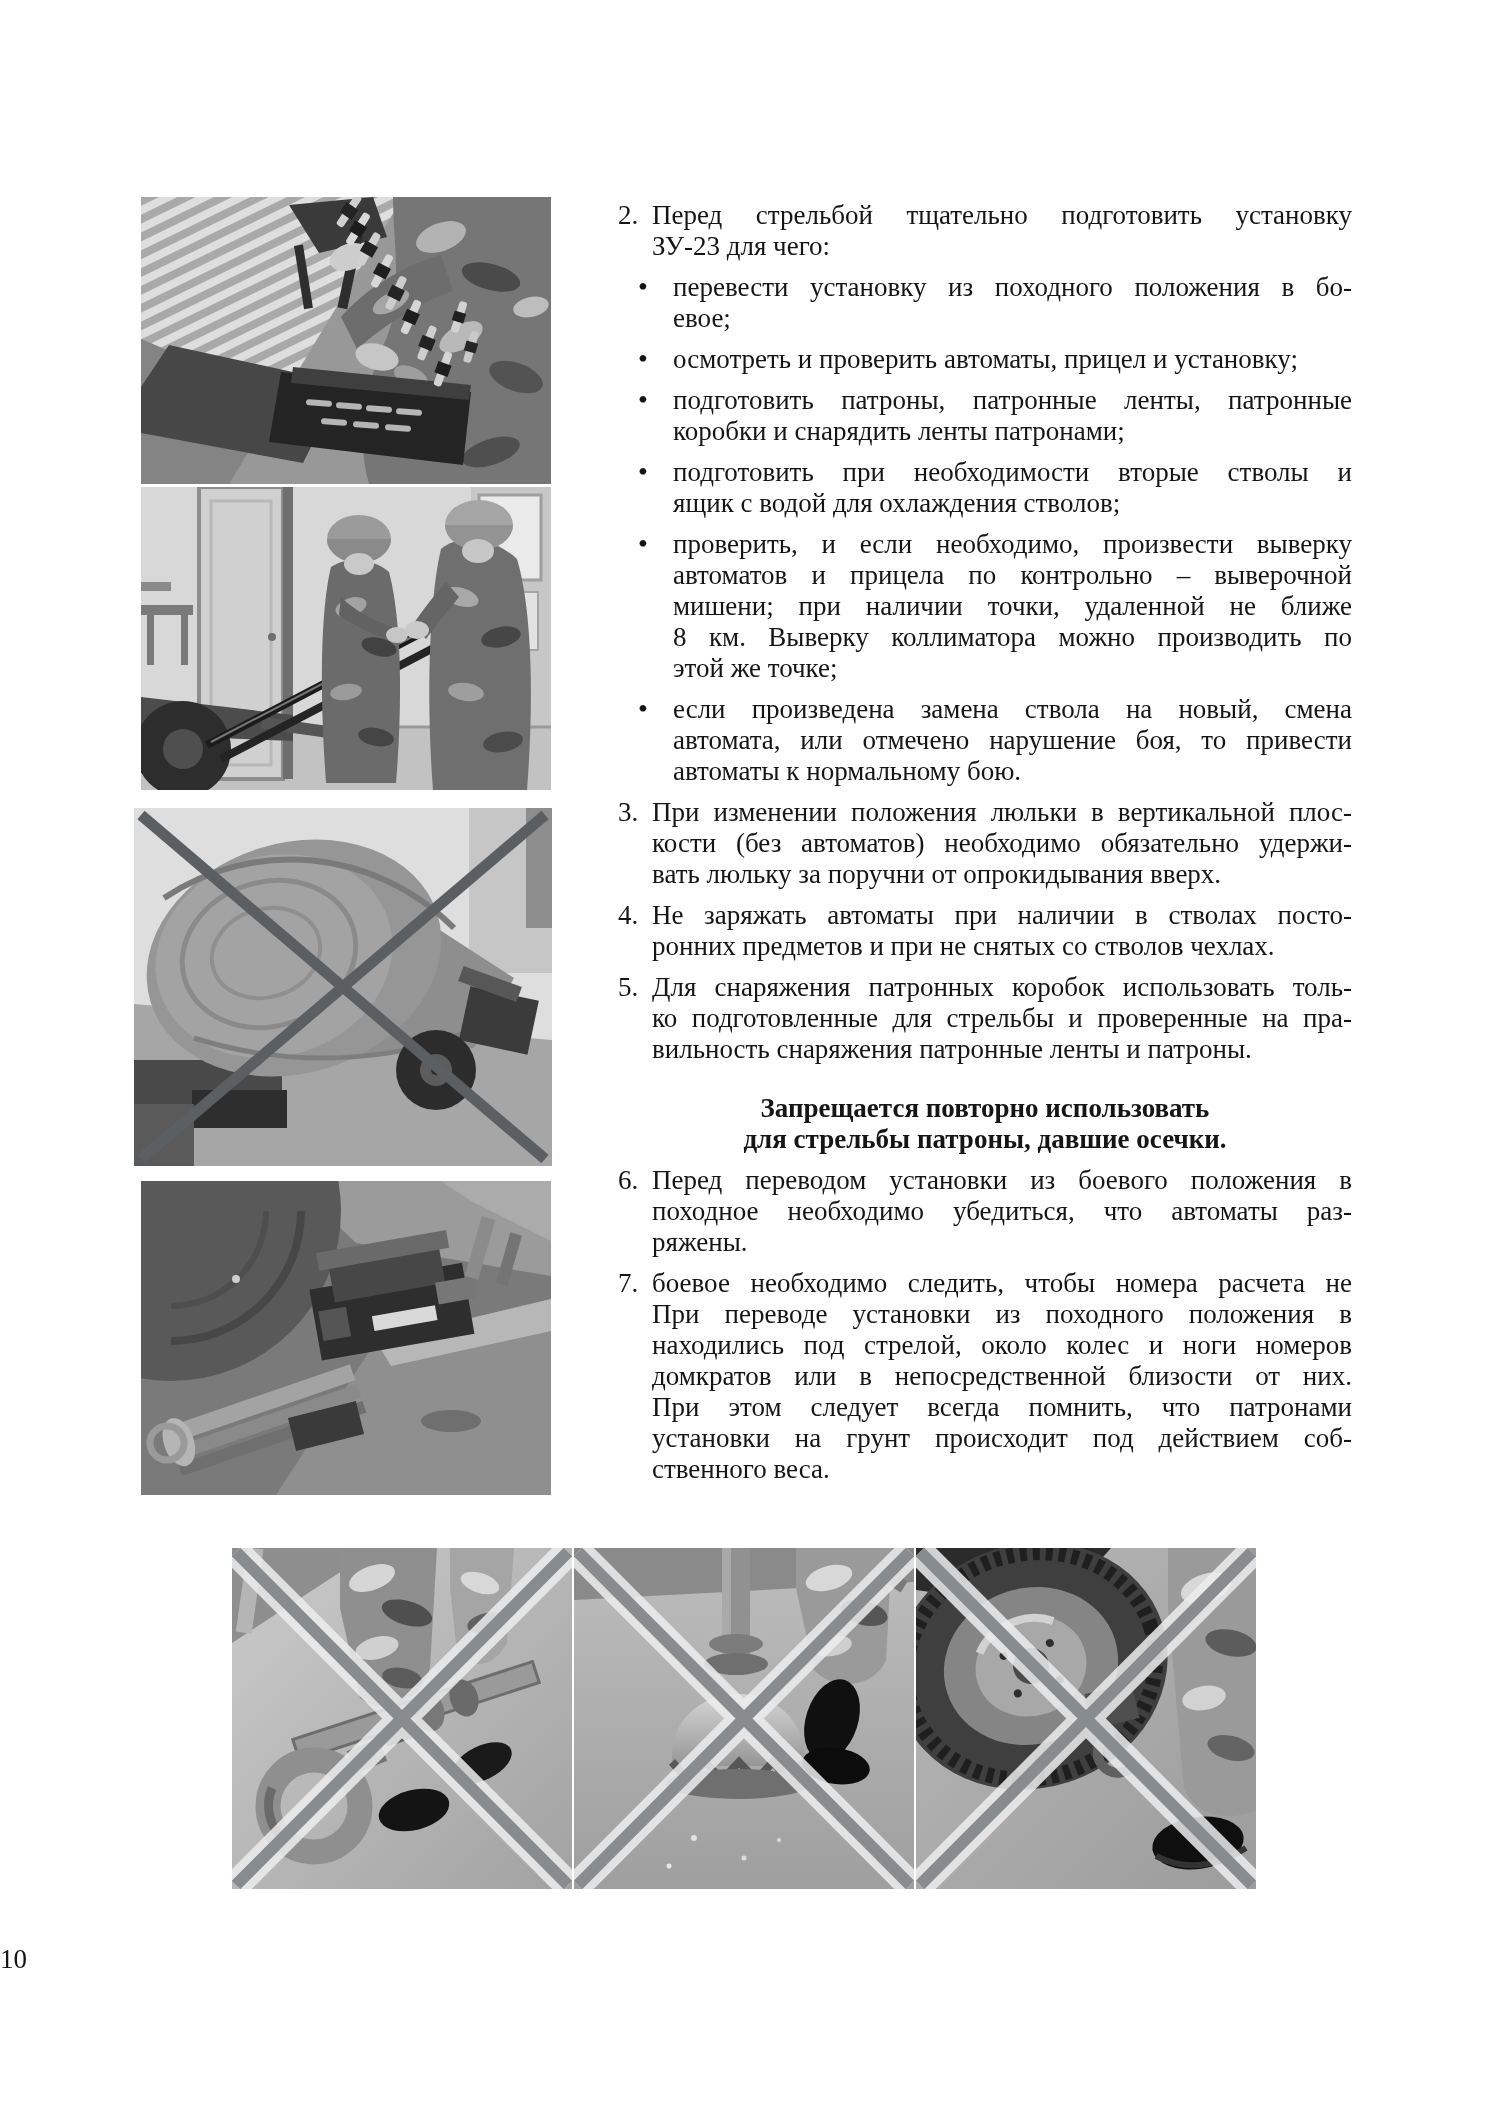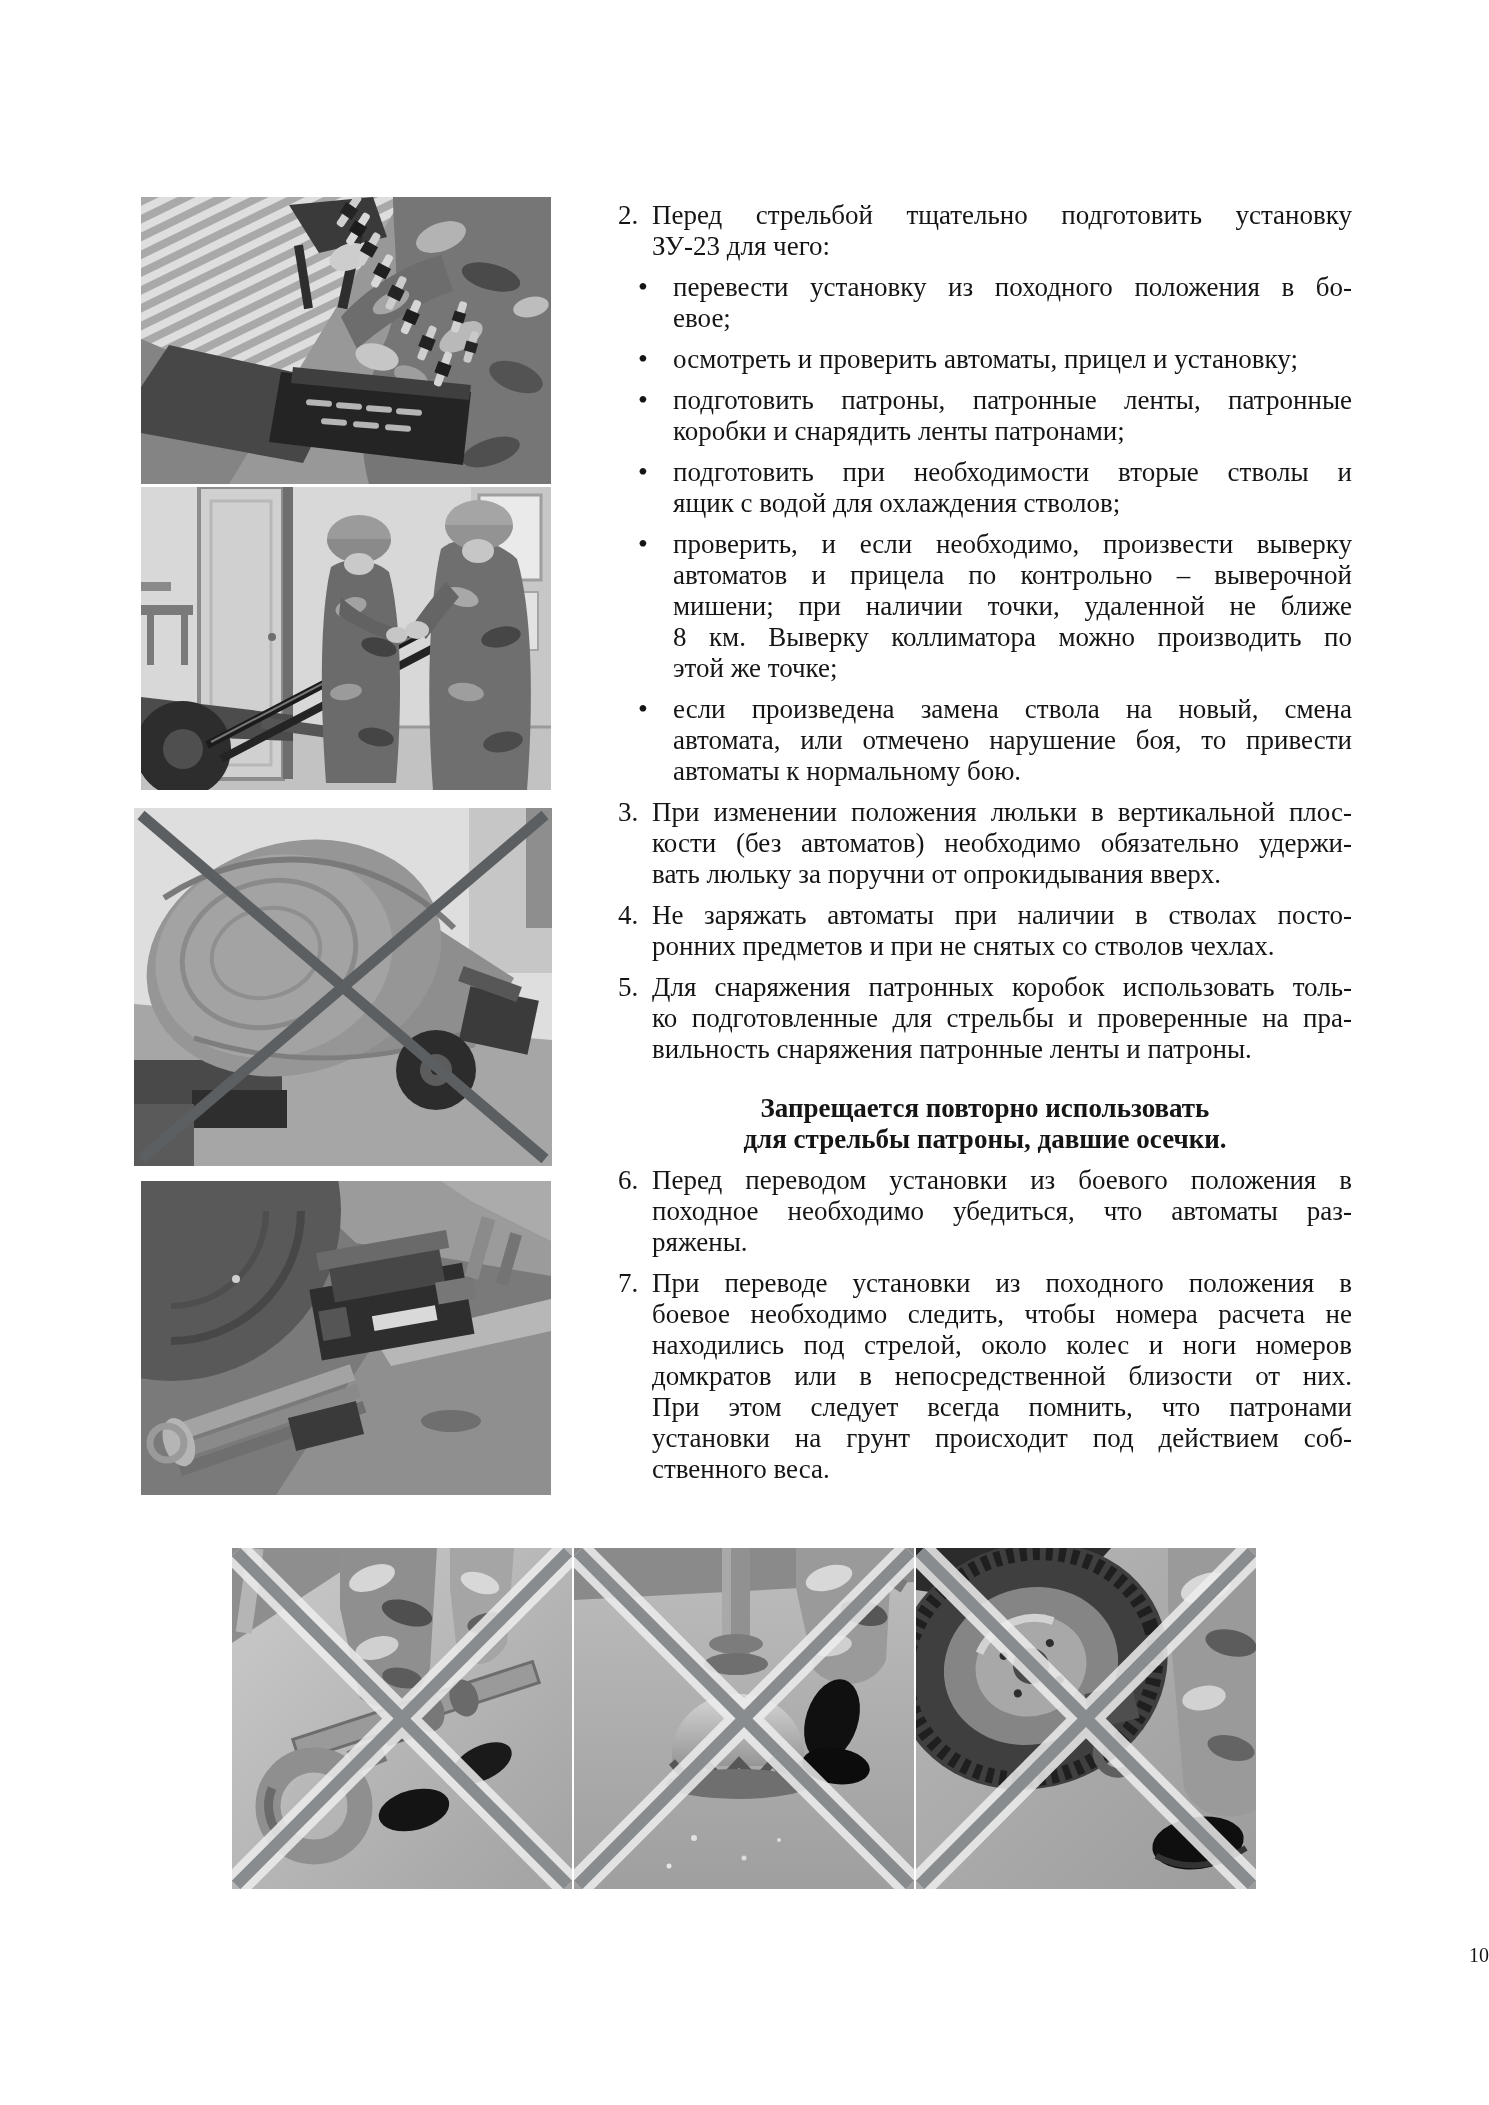--- a/index.html
+++ b/index.html
@@ -34,21 +34,21 @@
   .item.bullet { padding-left: 55px; }
   .num { position: absolute; left: 0; top: 0; }
   .dot { position: absolute; left: 20px; top: -1px; font-size: 28px; }
   .line { text-align: justify; text-align-last: justify; }
   .line.last { text-align-last: left; }
   .item.bold-center { font-weight: bold; margin-top: 28px; }
   .item.bold-center .line, .item.bold-center .line.last { text-align: center; text-align-last: center; }
 
   .page-number {
     position: absolute; left: 0; right: 0; top: 1944px;
-    text-align: right; font-size: 20px;
+    text-align: left; font-size: 27px;
   }
 </style>
 </head>
 <body>
 
 <div class="page">
 
   <figure class="photo" id="photo-1" role="img" aria-label="Солдат снаряжает патронную ленту патронами у открытой патронной коробки">
     <svg viewBox="0 0 410 287" preserveAspectRatio="none">
       <defs>
@@ -325,22 +325,22 @@
         <div class="line last">для стрельбы патроны, давшие осечки.</div>
       </div>
       <div class="item numbered">
         <span class="num">6.</span>
         <div class="line">Перед переводом установки из боевого положения в</div>
         <div class="line">походное необходимо убедиться, что автоматы раз-</div>
         <div class="line last">ряжены.</div>
       </div>
       <div class="item numbered">
         <span class="num">7.</span>
+        <div class="line">боевое необходимо следить, чтобы номера расчета не</div>
         <div class="line">При переводе установки из походного положения в</div>
-        <div class="line">боевое необходимо следить, чтобы номера расчета не</div>
         <div class="line">находились под стрелой, около колес и ноги номеров</div>
         <div class="line">домкратов или в непосредственной близости от них.</div>
         <div class="line">При этом следует всегда помнить, что патронами</div>
         <div class="line">установки на грунт происходит под действием соб-</div>
         <div class="line last">ственного веса.</div>
       </div>
     </div>
 
   <div class="bottom-strip">
 

